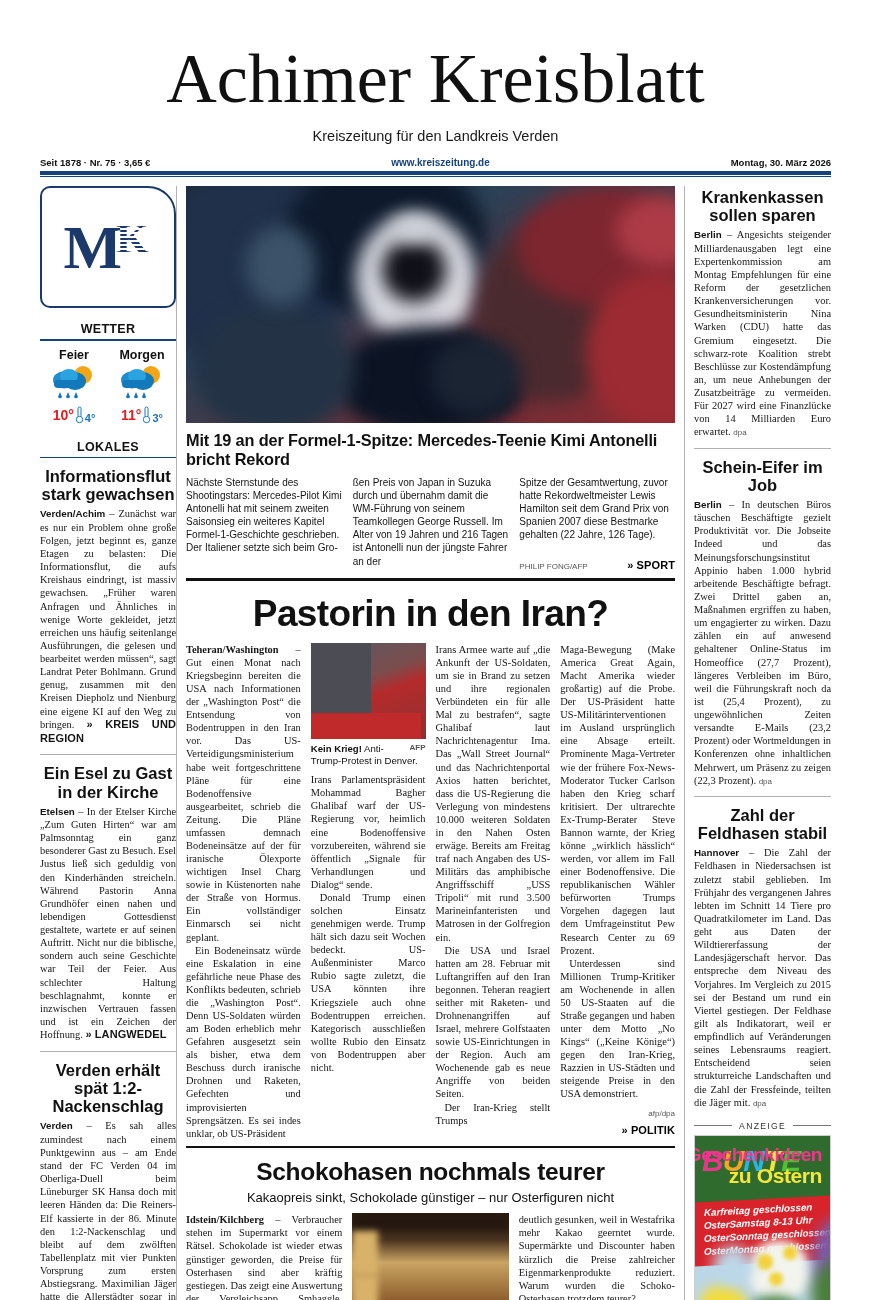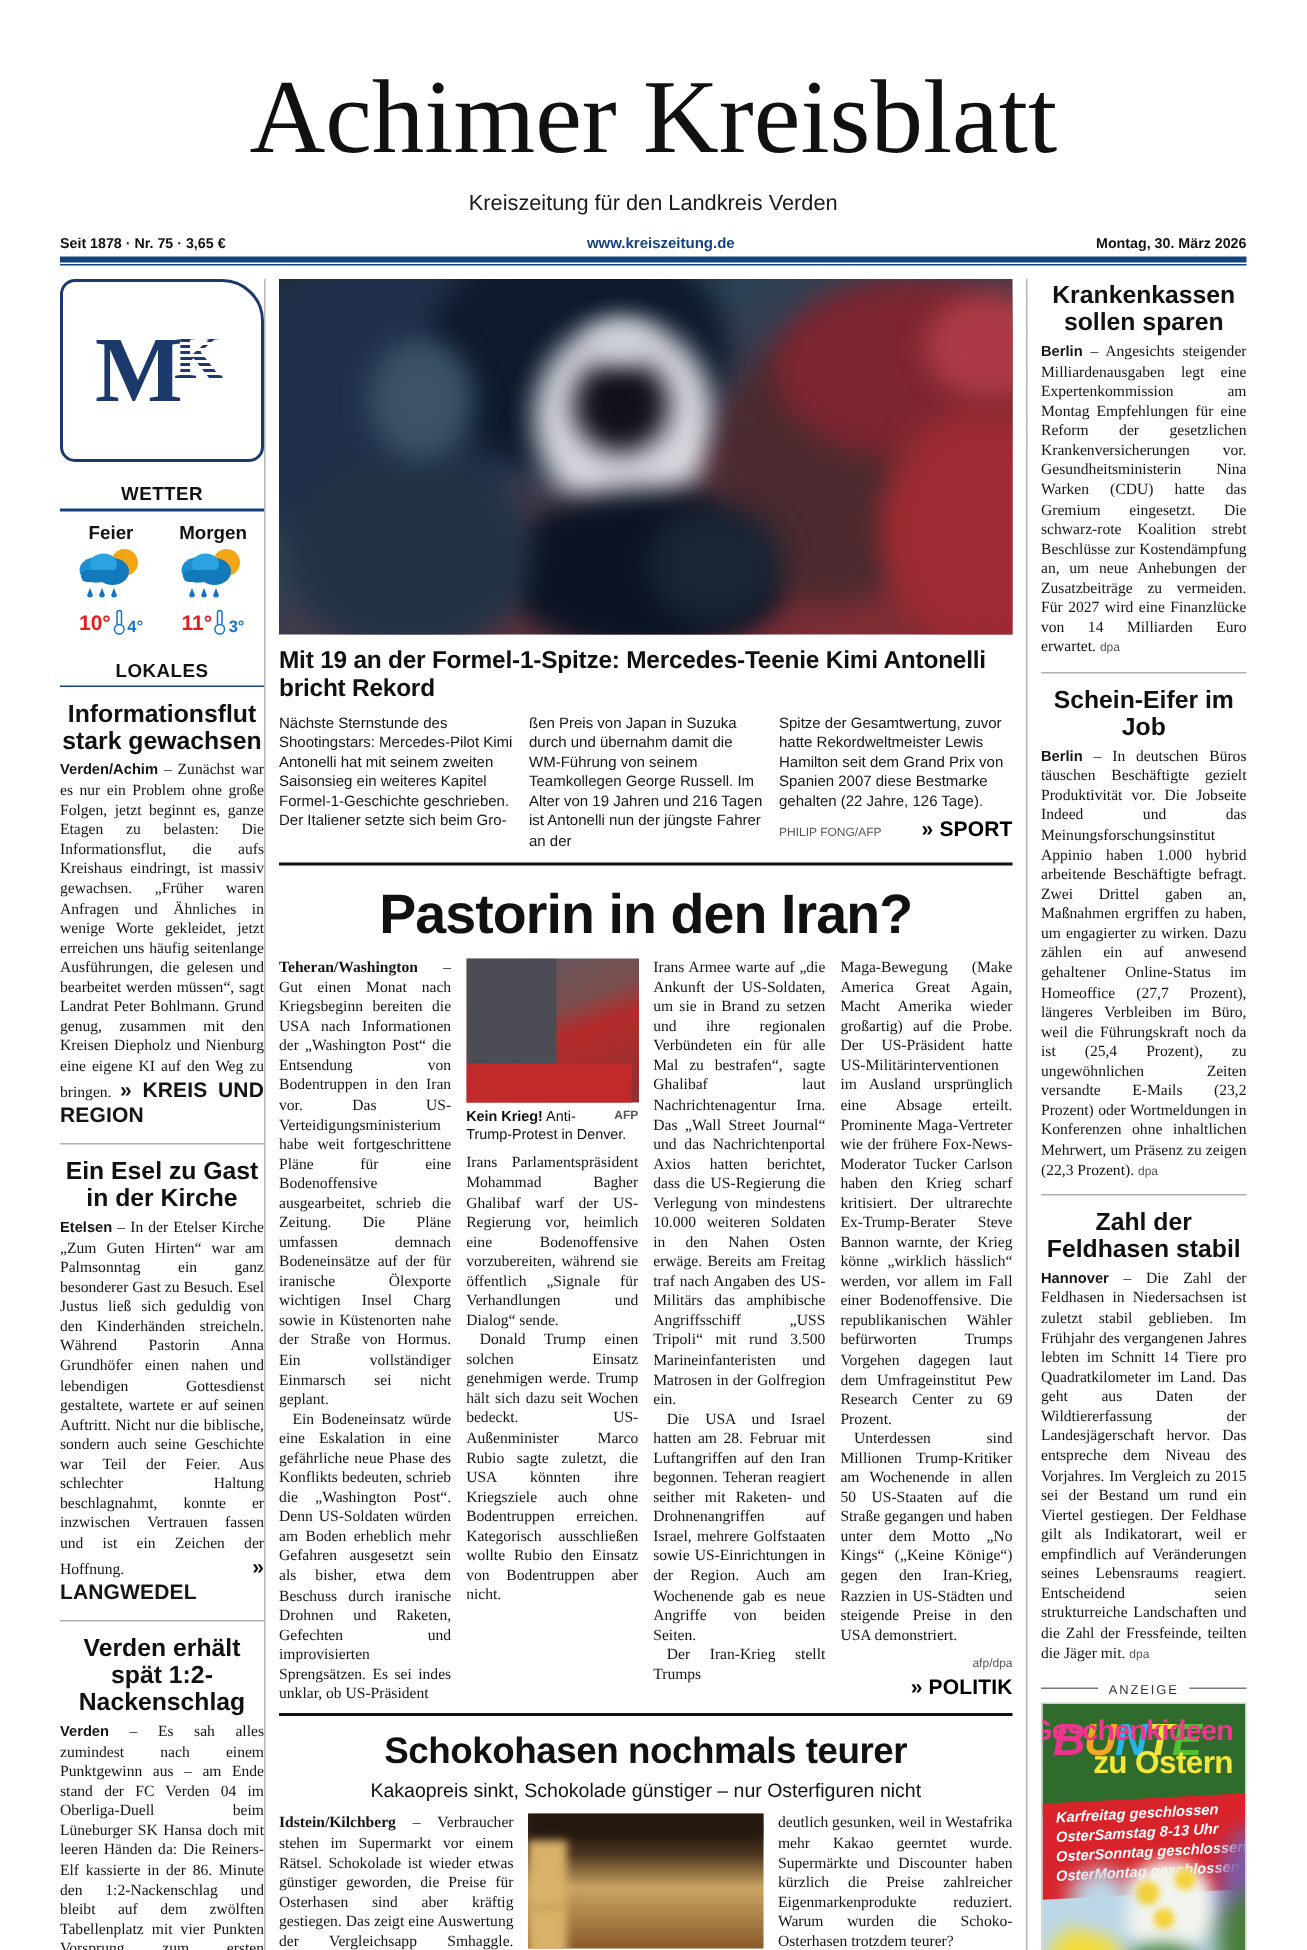--- a/index.html
+++ b/index.html
@@ -97,21 +97,21 @@
     font-family: "Liberation Serif", serif;
     font-size: 10.4px; line-height: 1.262; text-align: justify;
     color: #151515; hyphens: auto;
   }
   .rail-body b.place {
     font-family: "Liberation Sans", sans-serif;
     font-weight: 700; font-size: 9.8px;
   }
   .ref {
     font-family: "Liberation Sans", sans-serif;
-    font-weight: 700; font-size: 14px; letter-spacing: .1px;
+    font-weight: 700; font-size: 11px; letter-spacing: .1px;
   }
   .credit {
     font-family: "Liberation Sans", sans-serif;
     font-size: 8px; color: #555;
   }
   .hr-grey { height: 1px; background: #b0b0b0; margin: 9px 0 0; }
 
   
   .f1-photo {
     height: 237px; width: 100%; position: relative; overflow: hidden;
@@ -125,21 +125,21 @@
     margin-top: 8px; letter-spacing: -.15px;
   }
   .f1-cols { display: flex; gap: 11px; margin-top: 7px; }
   .f1-col { flex: 1; }
   .f1-body {
     font-family: "Liberation Sans", sans-serif;
     font-size: 10px; line-height: 1.31; color: #151515;
   }
   .f1-foot {
     display: flex; justify-content: space-between; align-items: baseline;
-    margin-top: 3px;
+    margin-top: 18px;
   }
 
   
   .lead-head {
     font-family: "Liberation Sans", sans-serif;
     font-weight: 700; font-size: 37px; text-align: center;
     color: #111; letter-spacing: -.6px; line-height: 1.05;
   }
   .lead-sub {
     font-family: "Liberation Sans", sans-serif;

